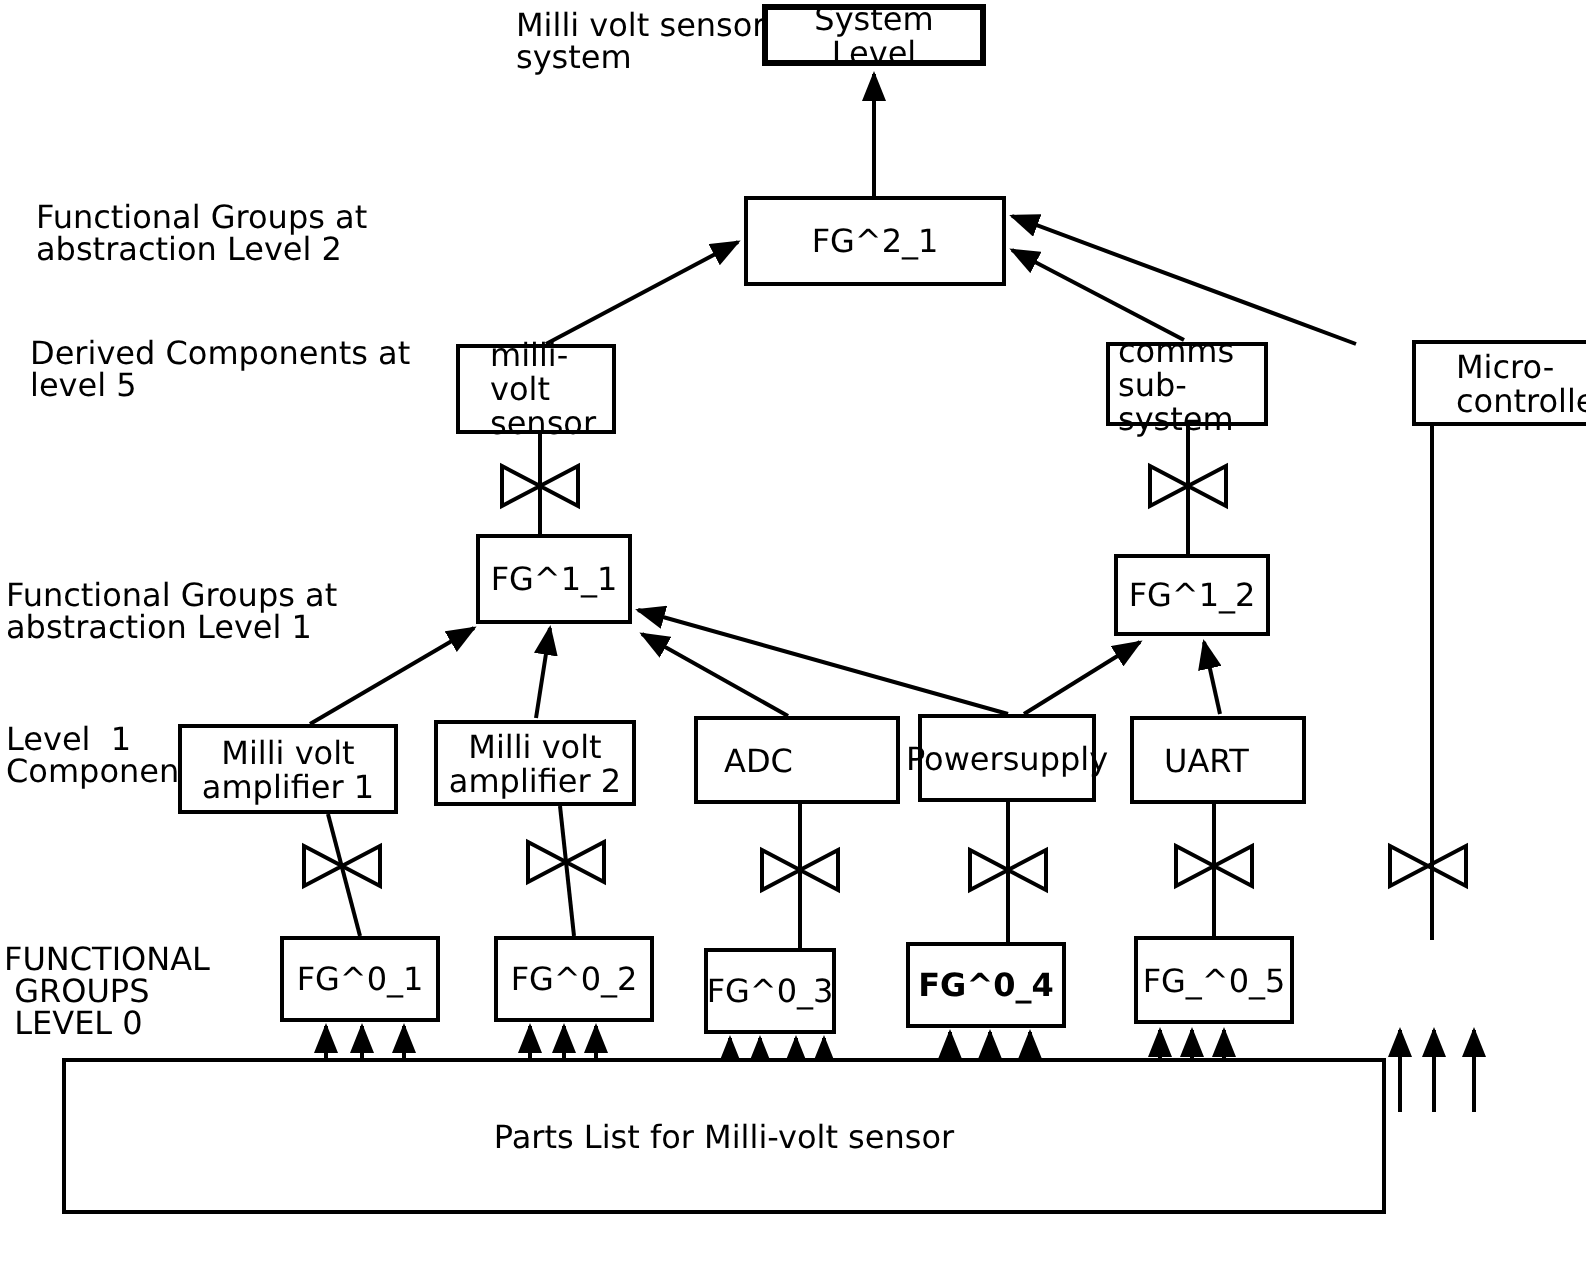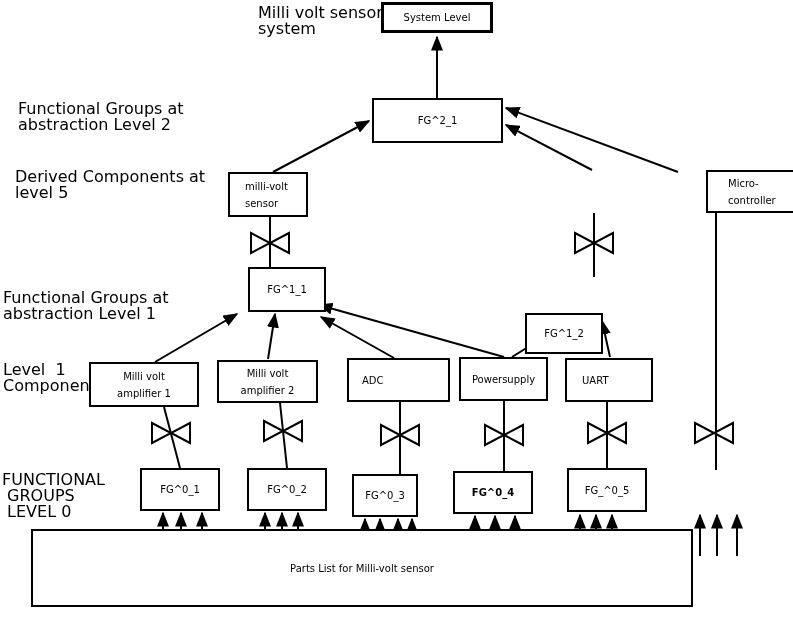--- a/index.html
+++ b/index.html
@@ -1,21 +1,21 @@
 <!DOCTYPE html>
 <html><head>
 <meta charset="utf-8">
 <style>
   html,body{margin:0;padding:0;background:#fff;}
   #stage{position:relative;width:793px;height:638px;background:#ffffff;overflow:hidden;
          font-family:"DejaVu Sans",sans-serif;color:#000;}
   #wires{position:absolute;left:0;top:0;}
   .box{position:absolute;box-sizing:border-box;background:#fff;border:2px solid #000;
        display:flex;align-items:center;justify-content:center;text-align:center;
-       font-size:10px;line-height:17px;white-space:pre-line;z-index:2;}
+       font-size:16px;line-height:17px;white-space:pre-line;z-index:2;}
   .box.thick{border-width:3px;}
   .box.leftal{justify-content:flex-start;text-align:left;}
   .lbl{position:absolute;font-size:16px;line-height:16px;white-space:pre-wrap;z-index:2;}
 </style>
 </head>
 <body>
 
 <div id="stage">
 
   <svg id="wires" width="793" height="638" viewBox="0 0 793 638">
@@ -101,27 +101,29 @@
  GROUPS
  LEVEL 0</div>
 
   <div class="box thick" style="left:381px;top:2px;width:112px;height:31px;">System Level</div>
 
   <div class="box" style="left:372px;top:98px;width:131px;height:45px;">FG^2_1</div>
 
   <div class="box leftal" style="left:228px;top:172px;width:80px;height:45px;padding-left:15px;">milli-volt
 sensor</div>
 
+  <div class="box leftal" style="left:553px;top:171px;width:81px;height:42px;padding-left:4px;">comms
+sub-system</div>
 
   <div class="box leftal" style="left:678px;top:170px;width:112px;height:43px;padding-left:20px;margin-left:28px;">Micro-
 controller</div>
 
-  <div class="box" style="left:238px;top:267px;width:78px;height:45px;margin-left:10px;">FG^1_1</div>
+  <div class="box" style="left:238px;top:267px;width:78px;height:45px;">FG^1_1</div>
 
-  <div class="box" style="left:525px;top:277px;width:78px;height:41px;margin-top:36px;">FG^1_2</div>
+  <div class="box" style="left:557px;top:277px;width:78px;height:41px;">FG^1_2</div>
 
   <div class="box" style="left:89px;top:362px;width:110px;height:45px;">Milli volt
 amplifier 1</div>
 
   <div class="box" style="left:217px;top:360px;width:101px;height:43px;">Milli volt
 amplifier 2</div>
 
   <div class="box leftal" style="left:347px;top:358px;width:103px;height:44px;padding-left:13px;">ADC</div>
 
   <div class="box leftal" style="left:565px;top:358px;width:88px;height:44px;padding-left:15px;">UART</div>

